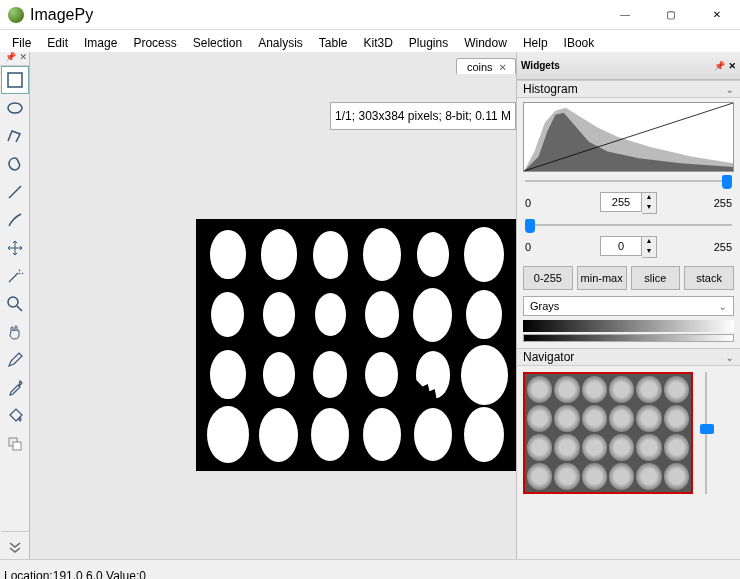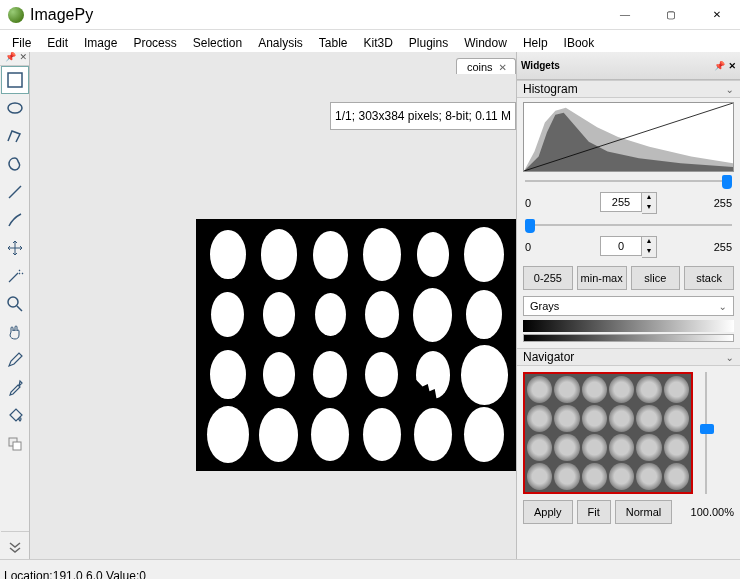--- a/index.html
+++ b/index.html
@@ -354,22 +354,16 @@
           <div class="navcoin"></div>
           <div class="navcoin"></div>
           <div class="navcoin"></div>
           <div class="navcoin"></div>
           <div class="navcoin"></div>
       </div>
       <div class="navslider">
           <div class="navthumb"></div>
         </div>
     </div>
-    <div class="navbtns">
-      <div class="btn">Apply</div>
-      <div class="btn">Fit</div>
-      <div class="btn">Normal</div>
-      <div class="pct">100.00%</div>
-    </div>
   </div>
 </div>
 
 <div class="statusbar">Location:191.0 6.0  Value:0</div>
 
 </body></html>

